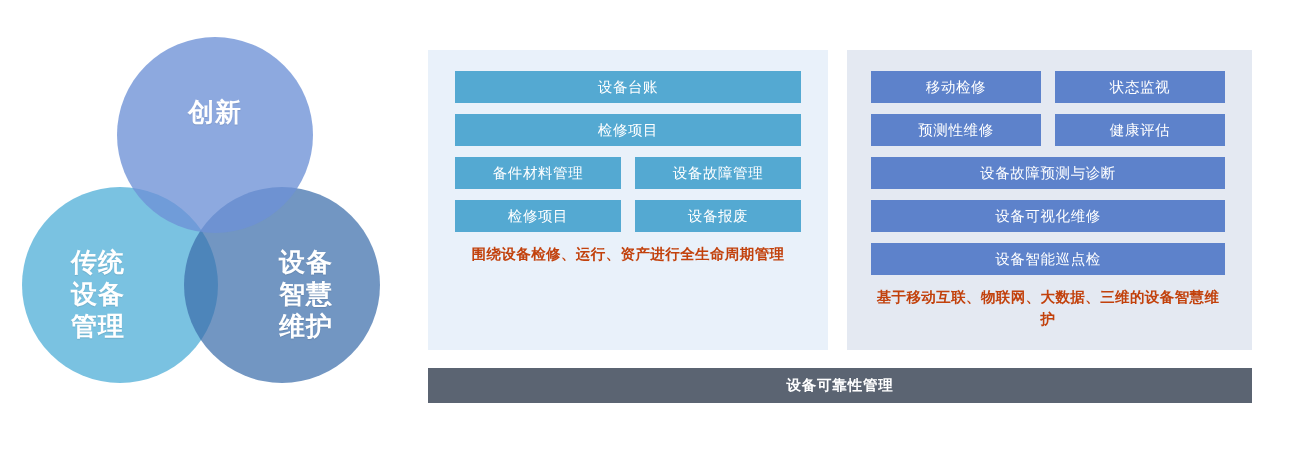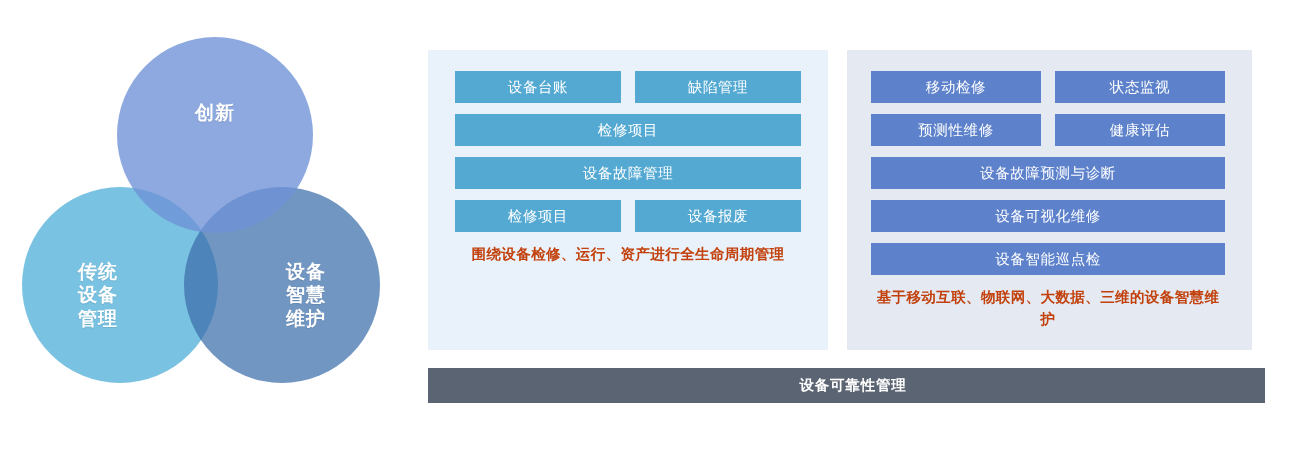--- a/index.html
+++ b/index.html
@@ -26,21 +26,21 @@
   }
   .venn-circle {
     position: absolute;
     border-radius: 50%;
     display: flex;
     align-items: center;
     justify-content: center;
     text-align: center;
     color: #ffffff;
     font-weight: bold;
-    font-size: 19px;
+    font-size: 26px;
     line-height: 1.22;
     letter-spacing: 1px;
   }
   #venn-circle-top {
     left: 117px;
     top: 37px;
     width: 196px;
     height: 196px;
     background: rgba(109, 145, 214, 0.78);
   }
@@ -124,21 +124,20 @@
     width: 824px;
     height: 35px;
     background: #5b6472;
     display: flex;
     align-items: center;
     justify-content: center;
     color: #ffffff;
     font-size: 14.5px;
     font-weight: bold;
     letter-spacing: 0.8px;
-    padding-left: 13px;
   }
 </style>
 </head>
 <body>
 
 <div id="venn-diagram">
   <div class="venn-circle" id="venn-circle-left">
     <span class="venn-label">传统
 设备
 管理</span>
@@ -149,26 +148,26 @@
 维护</span>
   </div>
   <div class="venn-circle" id="venn-circle-top">
     <span class="venn-label">创新</span>
   </div>
 </div>
 
 <div class="panel" id="panel-traditional">
   <div class="tile-row">
     <div class="tile">设备台账</div>
-    <div class="tile">缺陷管理</div>
   </div>
   <div class="tile-row">
     <div class="tile">检修项目</div>
   </div>
   <div class="tile-row">
+    <div class="tile">备件材料管理</div>
     <div class="tile">设备故障管理</div>
   </div>
   <div class="tile-row">
     <div class="tile">检修项目</div>
     <div class="tile">设备报废</div>
   </div>
   <div class="panel-caption">围绕设备检修、运行、资产进行全生命周期管理</div>
 </div>
 
 <div class="panel" id="panel-smart">

